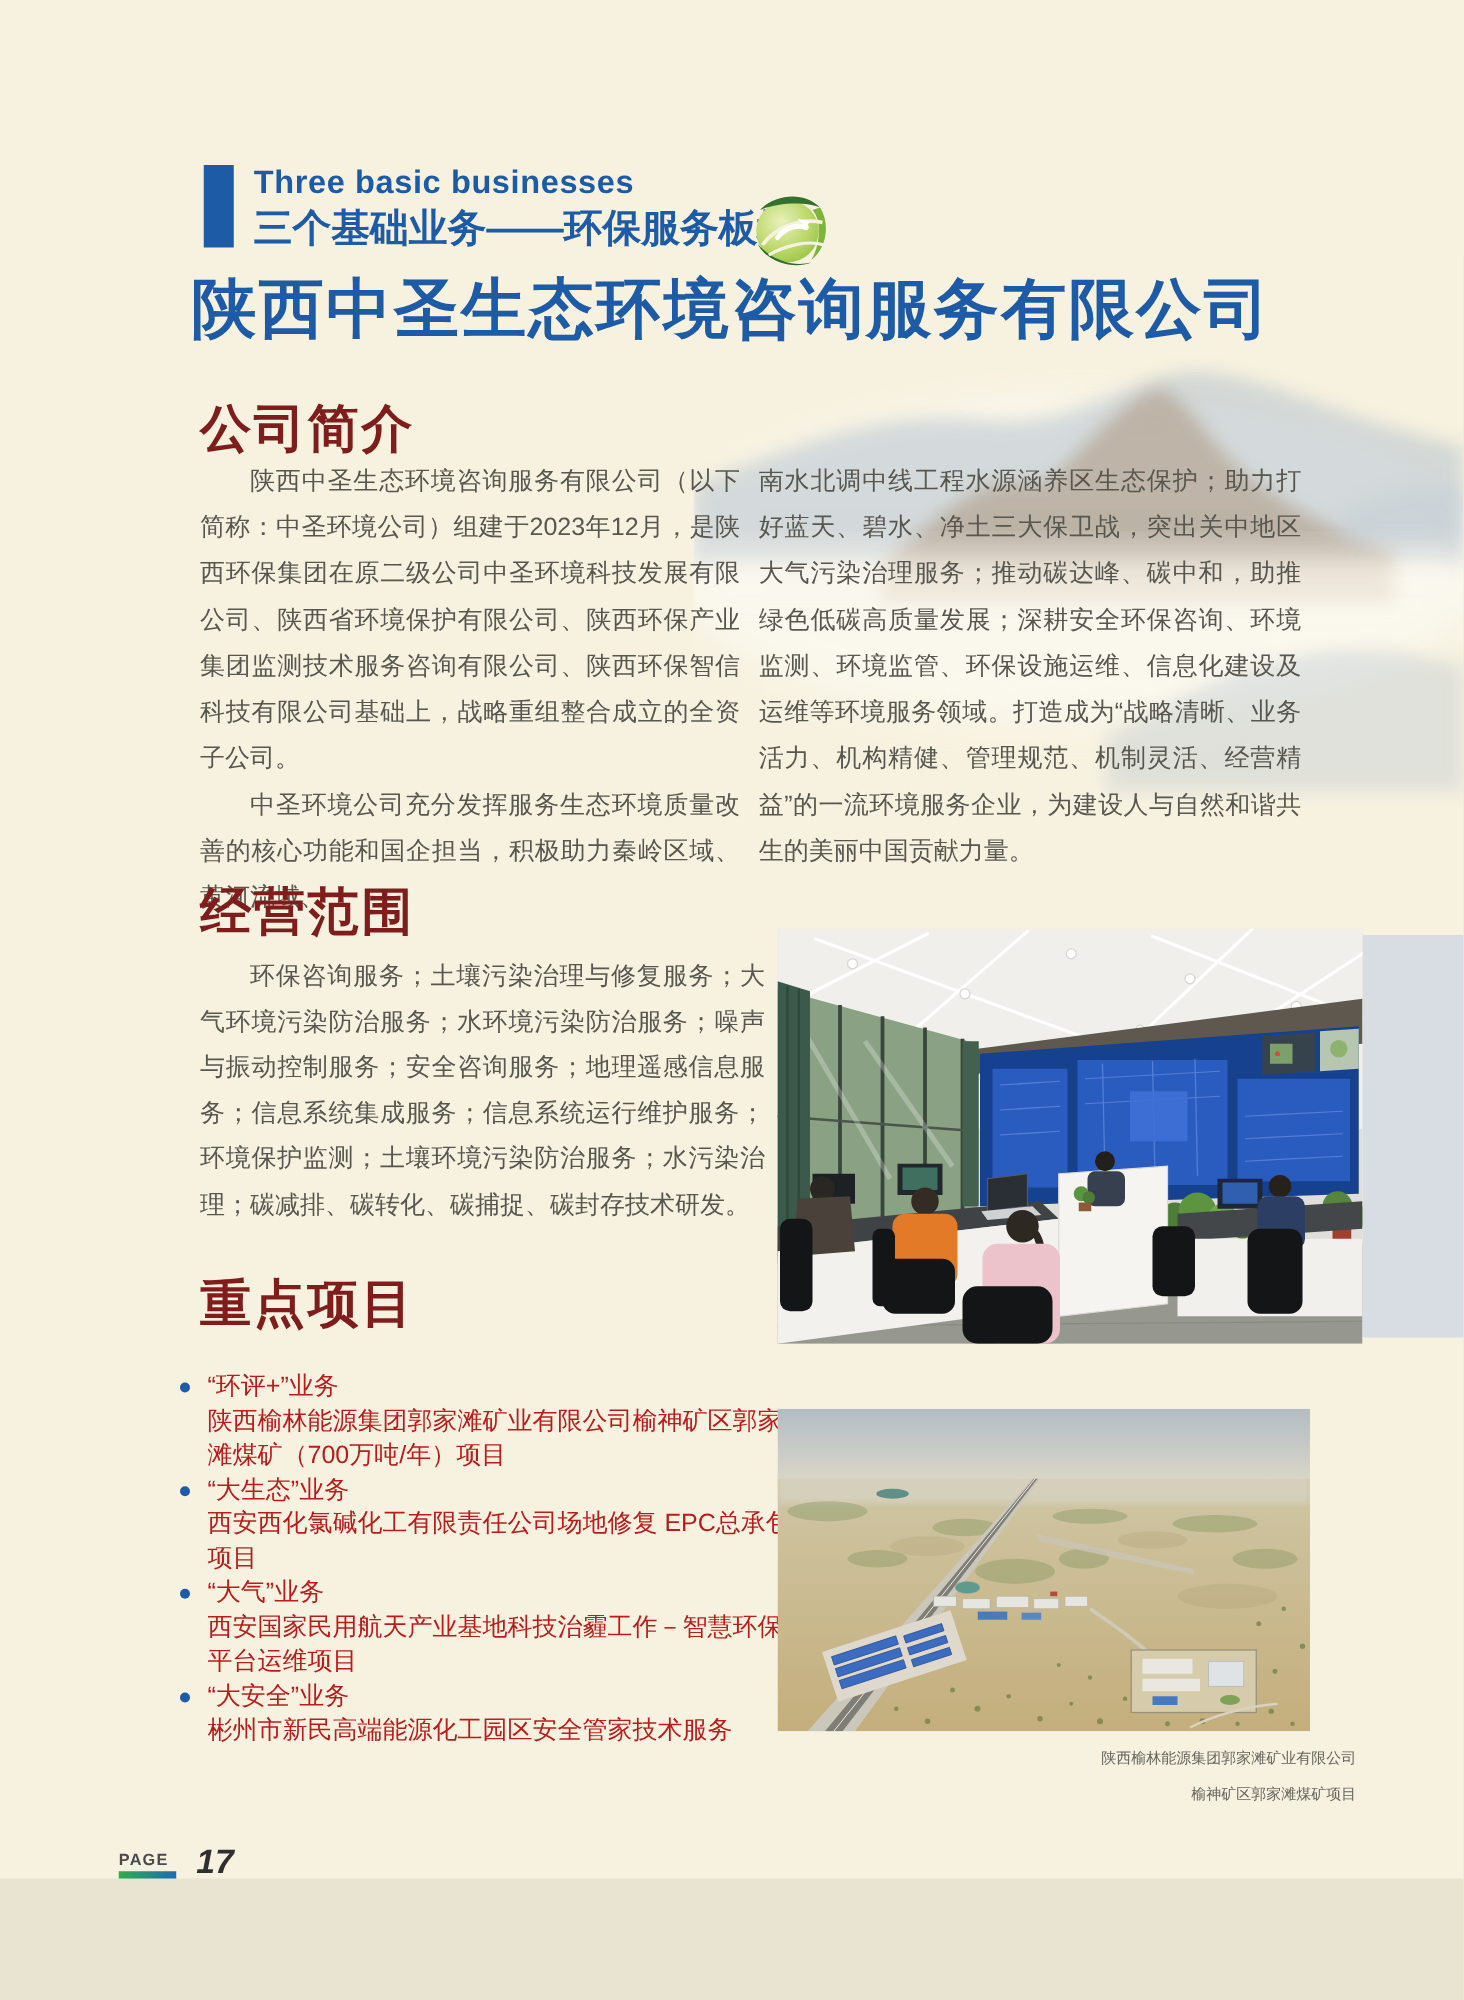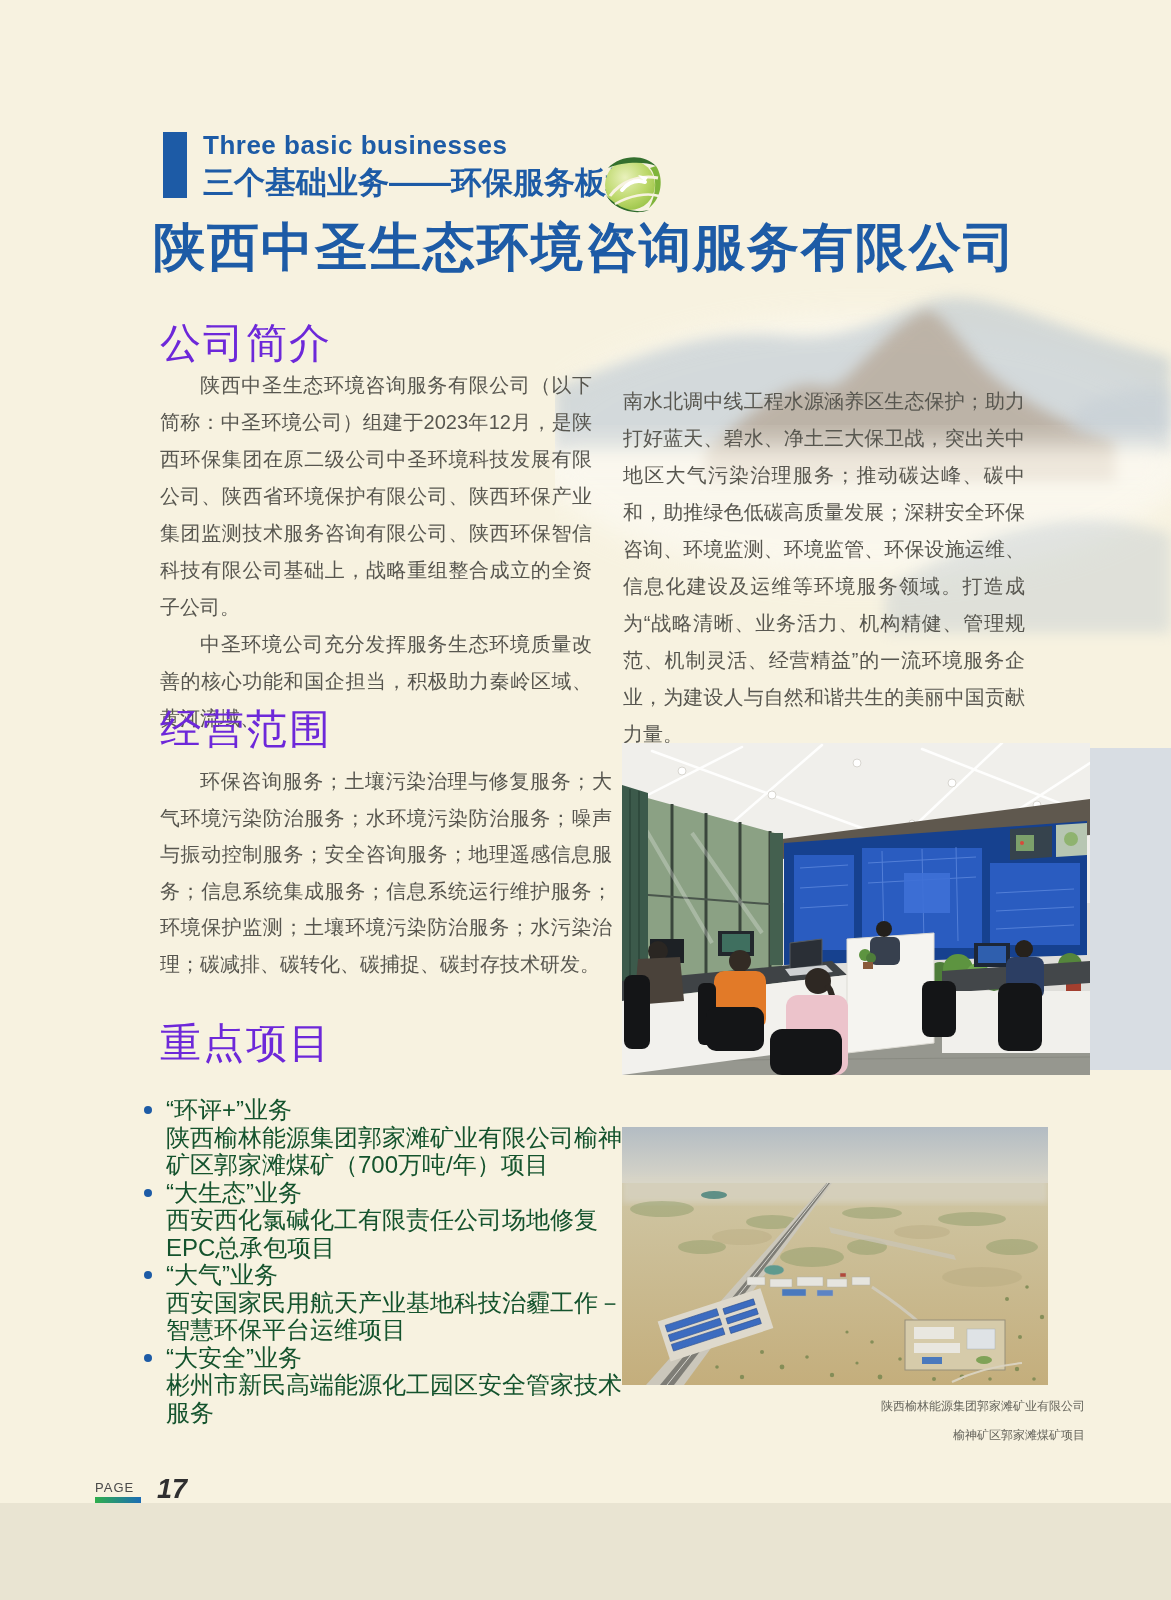--- a/index.html
+++ b/index.html
@@ -10,45 +10,45 @@
   }
   .abs{position:absolute;}
   
   .hdr-bar{left:163px;top:132px;width:24px;height:66px;background:#1d5ba6;}
   .hdr-en{left:203px;top:130px;font-size:26px;font-weight:800;color:#1d5ba6;letter-spacing:.5px;}
   .hdr-cn{left:203px;top:162px;font-size:31px;font-weight:800;color:#1d5ba6;}
   .logo{left:598px;top:150px;width:66px;height:66px;}
   
   .main-title{left:153px;top:213px;width:900px;font-size:52px;font-weight:800;color:#1d5ba6;white-space:nowrap;letter-spacing:2px;}
   
-  .sec-h{font-size:41px;font-weight:400;color:#6d28d9;letter-spacing:2px;}
+  .sec-h{font-size:41px;font-weight:700;color:#7f1d1d;letter-spacing:2px;}
   .h-intro{left:160px;top:316px;}
   .h-scope{left:160px;top:702px;}
   .h-projects{left:160px;top:1016px;}
   
   .body-txt{font-size:20px;line-height:37px;text-align:justify;color:#57564f;}
   .col-left{left:160px;top:367px;width:432px;}
   .col-right{left:607px;top:367px;width:434px;}
   .indent{text-indent:2em;margin:0;}
-  .noindent{text-indent:0;margin:16px;}
+  .noindent{text-indent:0;margin:0;}
   .scope-body{left:160px;top:763px;width:452px;font-size:20px;line-height:36.5px;}
   
   .plist{left:144px;top:1096px;width:500px;}
-  .pitem{position:relative;padding-left:22px;font-size:24px;line-height:27.5px;color:#14532d;}
+  .pitem{position:relative;padding-left:22px;font-size:20px;line-height:27.5px;color:#b91c1c;}
   .pitem .dot{position:absolute;left:0;top:10px;width:8px;height:8px;border-radius:50%;background:#1d5ba6;}
   .ptitle{display:block;}
   .pdetail{display:block;width:468px;}
   
   .strip{left:1090px;top:748px;width:81px;height:322px;background:#d8dde3;}
   .photo-office{left:622px;top:743px;width:468px;height:332px;}
   .photo-aerial{left:622px;top:1127px;width:426px;height:258px;}
   .caption{left:615px;top:1392px;width:470px;text-align:right;font-size:12px;line-height:29px;color:#66655c;}
   
   .footer{left:95px;top:1480px;display:flex;align-items:flex-start;}
-  .pg-label{font-size:13px;font-weight:400;color:#4a4a4a;letter-spacing:1px;}
+  .pg-label{font-size:13px;font-weight:700;color:#4a4a4a;letter-spacing:1px;}
   .pg-grad{width:46px;height:7px;margin-top:2px;background:linear-gradient(90deg,#2fae4d,#1b6cb5);}
   .pg-num{font-size:27px;font-weight:700;font-style:italic;color:#2f2f30;margin-left:16px;margin-top:-6px;}
   svg{display:block;}
 </style>
 </head>
 <body>
 
 <div class="page">
 
   <div class="abs" style="left:555px;top:258px;width:616px;height:410px;">

